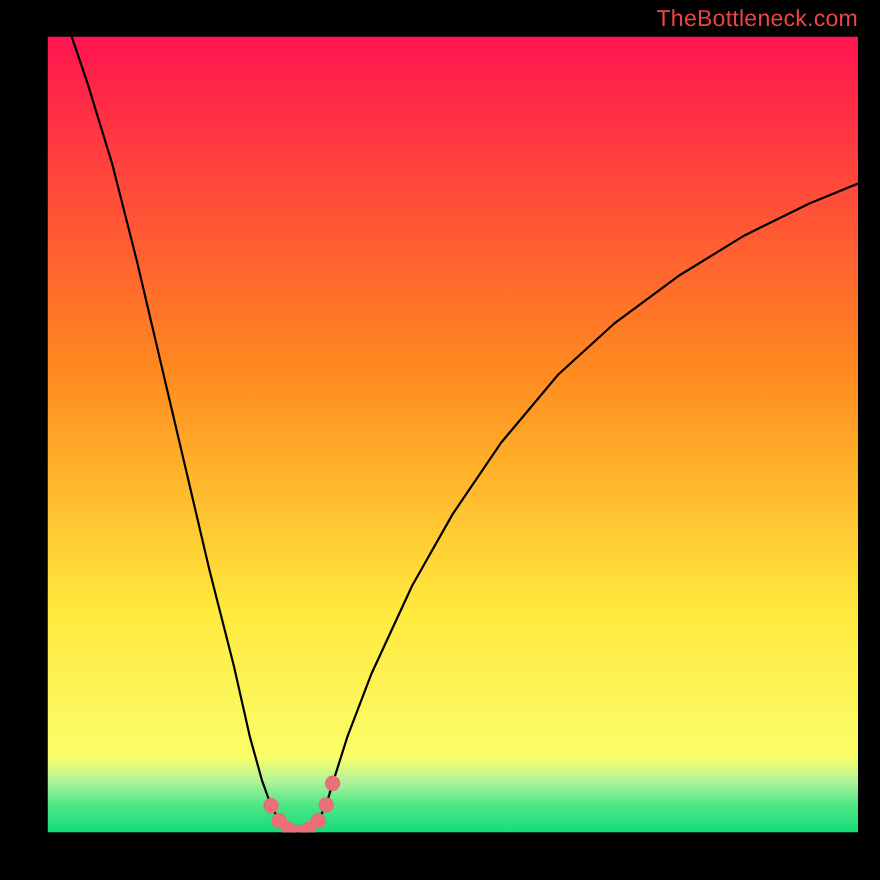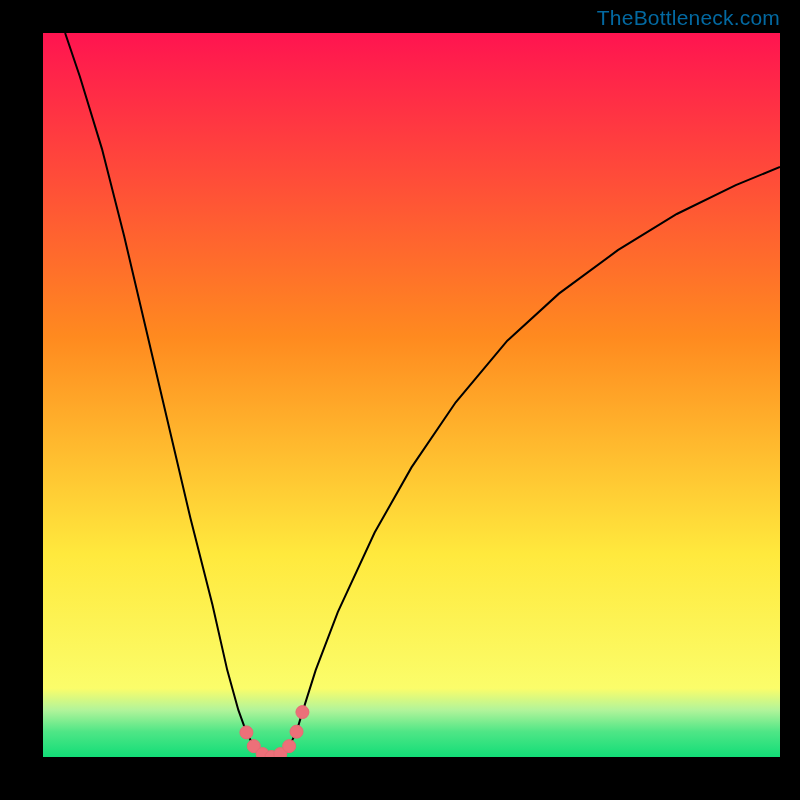--- a/index.html
+++ b/index.html
@@ -25,21 +25,21 @@
     overflow: hidden;
   }
   .gradient-bg {
     position: absolute;
     inset: 0;
   }
   .watermark {
     position: absolute;
     top: 6px;
     right: 20px;
-    color: #0369a1;
+    color: #ef4444;
     font-size: 21px;
     font-weight: 400;
     letter-spacing: 0.2px;
   }
   svg.curve {
     position: absolute;
     inset: 0;
   }
 </style>
 </head>

